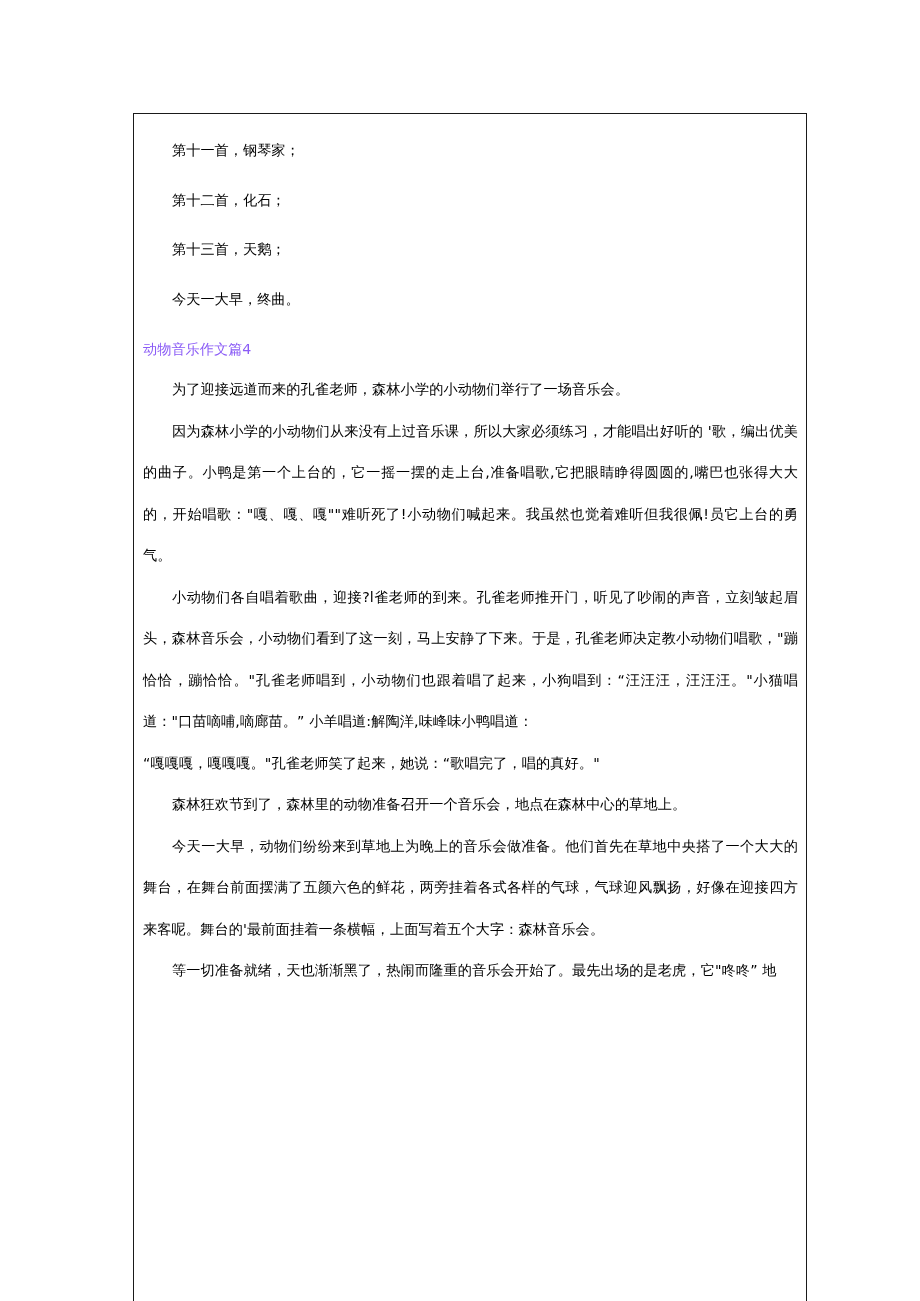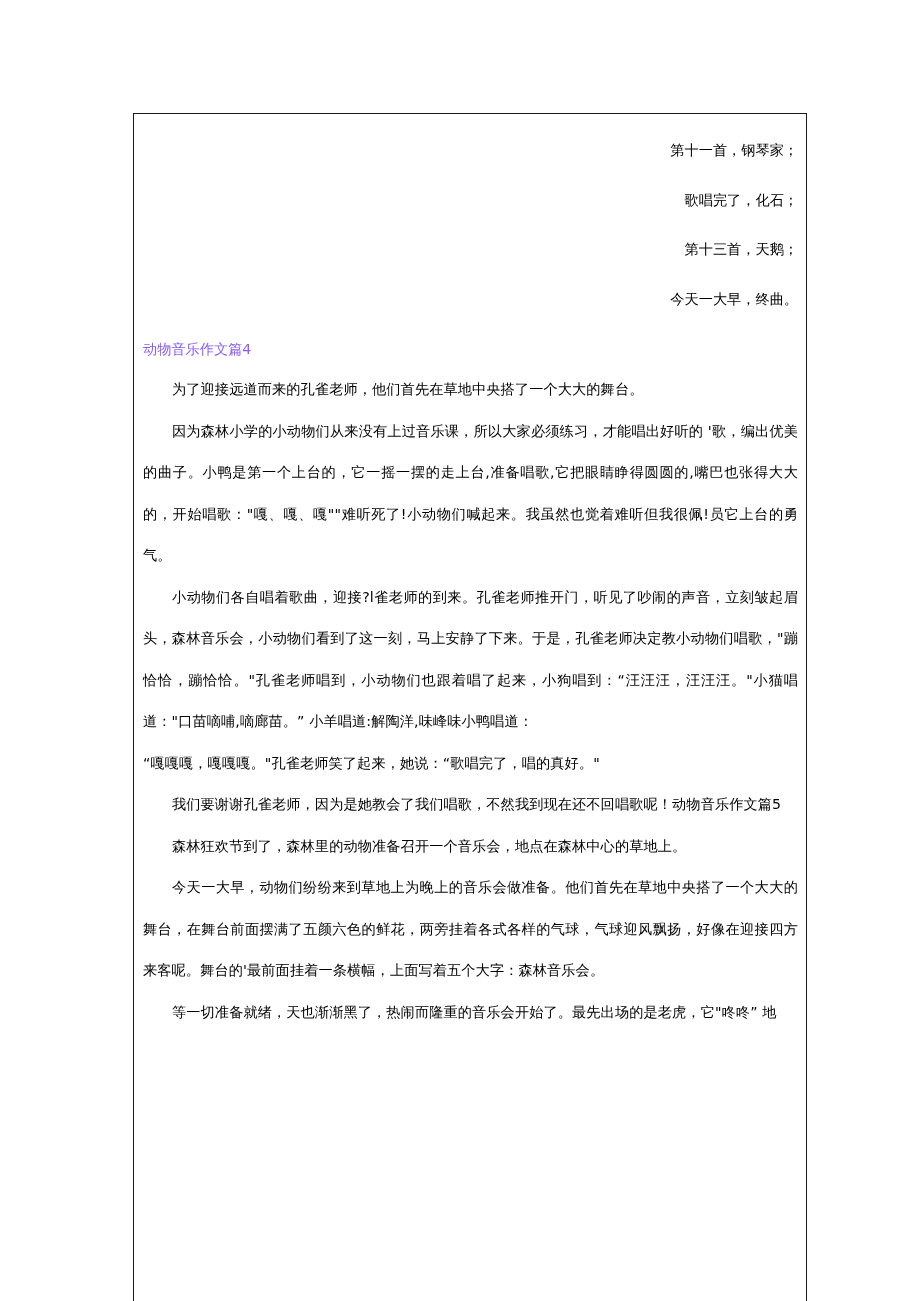--- a/index.html
+++ b/index.html
@@ -59,21 +59,20 @@
   }
 
   
   p.song-line {
     margin: 0;
     font-size: 14.2px;
     line-height: 49.5px;
     text-indent: 29px;
     color: #000000;
     white-space: nowrap;
-    text-align: right;
   }
 
   
   h2.section-heading {
     margin: 0;
     font-size: 14.2px;
     font-weight: 400;
     line-height: 40px;
     text-indent: 0;
     color: #8b5cf6;
@@ -98,37 +97,36 @@
 </head>
 <body>
 
 <div class="page">
   <div class="doc-frame">
     <div class="doc-body">
 
       <div class="frame-top-gap"></div>
 
       <p class="song-line">第十一首，钢琴家；</p>
-      <p class="song-line">歌唱完了，化石；</p>
+      <p class="song-line">第十二首，化石；</p>
       <p class="song-line">第十三首，天鹅；</p>
       <p class="song-line">今天一大早，终曲。</p>
 
       <div class="spacer-sm"></div>
 
       <h2 class="section-heading">动物音乐作文篇4</h2>
 
-      <p class="para indent">为了迎接远道而来的孔雀老师，他们首先在草地中央搭了一个大大的舞台。</p>
+      <p class="para indent">为了迎接远道而来的孔雀老师，森林小学的小动物们举行了一场音乐会。</p>
 
       <p class="para indent">因为森林小学的小动物们从来没有上过音乐课，所以大家必须练习，才能唱出好听的 '歌，编出优美的曲子。小鸭是第一个上台的，它一摇一摆的走上台,准备唱歌,它把眼睛睁得圆圆的,嘴巴也张得大大的，开始唱歌："嘎、嘎、嘎""难听死了!小动物们喊起来。我虽然也觉着难听但我很佩!员它上台的勇气。</p>
 
       <p class="para indent">小动物们各自唱着歌曲，迎接?l雀老师的到来。孔雀老师推开门，听见了吵闹的声音，立刻皱起眉头，森林音乐会，小动物们看到了这一刻，马上安静了下来。于是，孔雀老师决定教小动物们唱歌，"蹦恰恰，蹦恰恰。"孔雀老师唱到，小动物们也跟着唱了起来，小狗唱到：“汪汪汪，汪汪汪。"小猫唱道："口苗嘀哺,嘀廊苗。” 小羊唱道:解陶洋,味峰味小鸭唱道：</p>
 
       <p class="para flush">“嘎嘎嘎，嘎嘎嘎。"孔雀老师笑了起来，她说：“歌唱完了，唱的真好。"</p>
 
-      <p class="para indent">我们要谢谢孔雀老师，因为是她教会了我们唱歌，不然我到现在还不回唱歌呢！动物音乐作文篇5</p>
 
       <p class="para indent">森林狂欢节到了，森林里的动物准备召开一个音乐会，地点在森林中心的草地上。</p>
 
       <p class="para indent">今天一大早，动物们纷纷来到草地上为晚上的音乐会做准备。他们首先在草地中央搭了一个大大的舞台，在舞台前面摆满了五颜六色的鲜花，两旁挂着各式各样的气球，气球迎风飘扬，好像在迎接四方来客呢。舞台的'最前面挂着一条横幅，上面写着五个大字：森林音乐会。</p>
 
       <p class="para indent">等一切准备就绪，天也渐渐黑了，热闹而隆重的音乐会开始了。最先出场的是老虎，它"咚咚” 地</p>
 
     </div>
   </div>
 </div>

